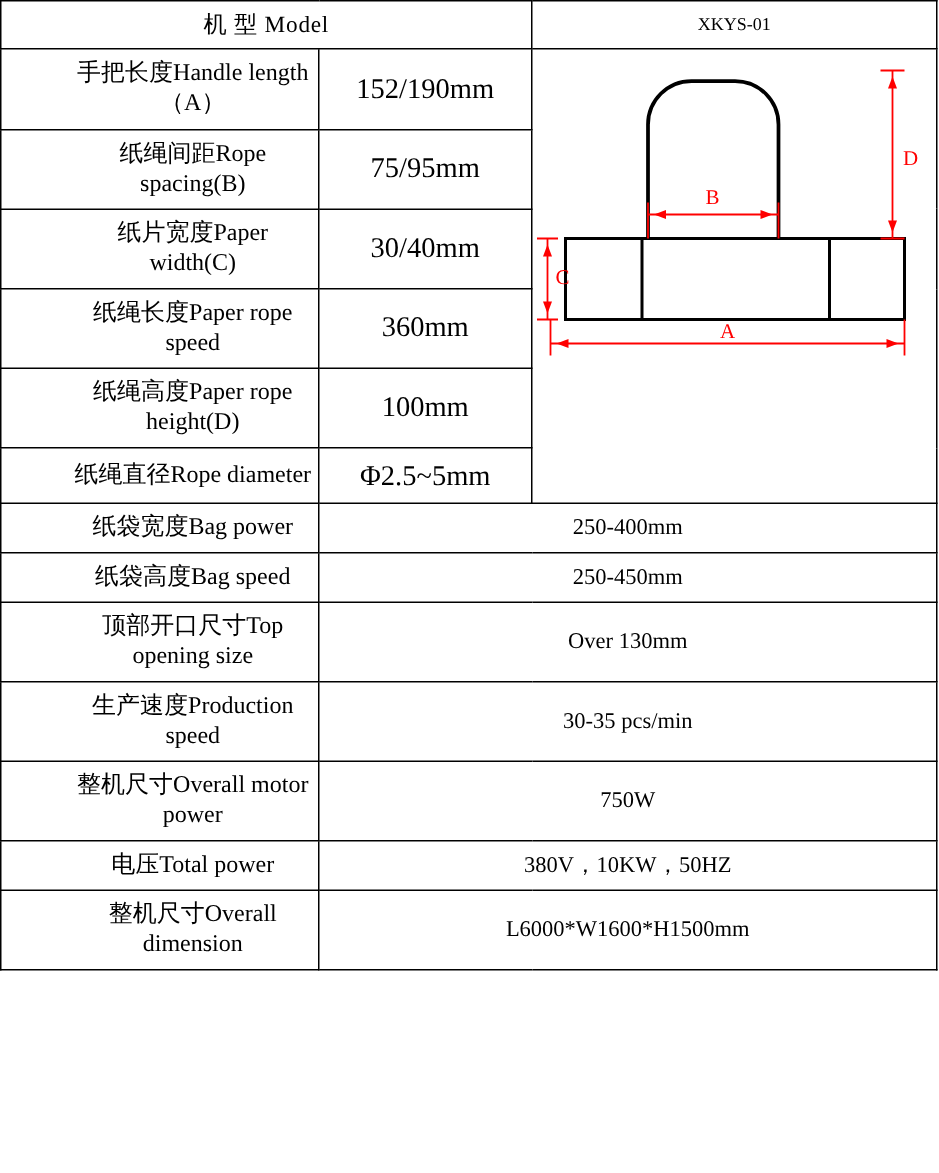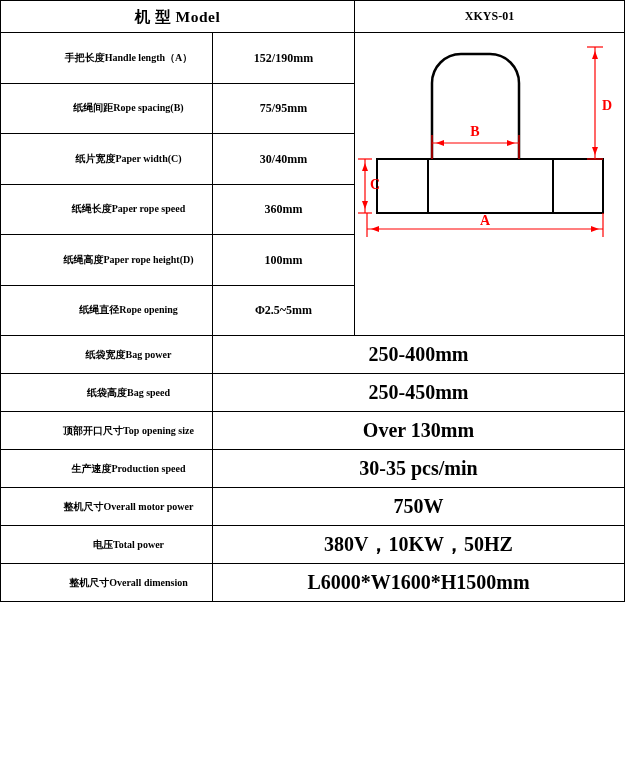--- a/index.html
+++ b/index.html
@@ -10,43 +10,42 @@
   body {
     width: 626px;
     height: 782px;
     font-family: "Liberation Serif", serif;
     color: #000000;
   }
   .spec-table {
     border-collapse: collapse;
     width: 526px;
     table-layout: fixed;
-    font-weight: bold;
   }
   .spec-table td {
     border: 1px solid #000000;
     text-align: center;
     vertical-align: middle;
     font-size: 15px;
     line-height: 1.25;
     padding: 6px 4px;
   }
   .col-label { width: 212px; }
   .col-value { width: 142px; }
   .col-diagram { width: 270px; }
 
   td.label-cell {
-    font-size: 10px;
+    font-size: 16px;
     padding-left: 48px;
   }
   td.value-cell {
-    font-size: 12px;
+    font-size: 19px;
   }
   td.wide-cell {
-    font-size: 20px;
+    font-size: 15px;
     margin-top: 16px;
   }
   td.model-label {
     font-size: 15.5px;
     letter-spacing: 0.5px;
   }
   td.model-value {
     font-size: 12px;
   }
   td.diagram-cell {
@@ -130,21 +129,21 @@
     </tr>
     <tr>
       <td class="label-cell">纸绳长度Paper rope speed</td>
       <td class="value-cell">360mm</td>
     </tr>
     <tr>
       <td class="label-cell">纸绳高度Paper rope height(D)</td>
       <td class="value-cell">100mm</td>
     </tr>
     <tr>
-      <td class="label-cell">纸绳直径Rope opening</td>
+      <td class="label-cell">纸绳直径Rope diameter</td>
       <td class="value-cell">Φ2.5~5mm</td>
     </tr>
 
     <tr>
       <td class="label-cell">纸袋宽度Bag power</td>
       <td class="wide-cell" colspan="2">250-400mm</td>
     </tr>
     <tr>
       <td class="label-cell">纸袋高度Bag speed</td>
       <td class="wide-cell" colspan="2">250-450mm</td>

